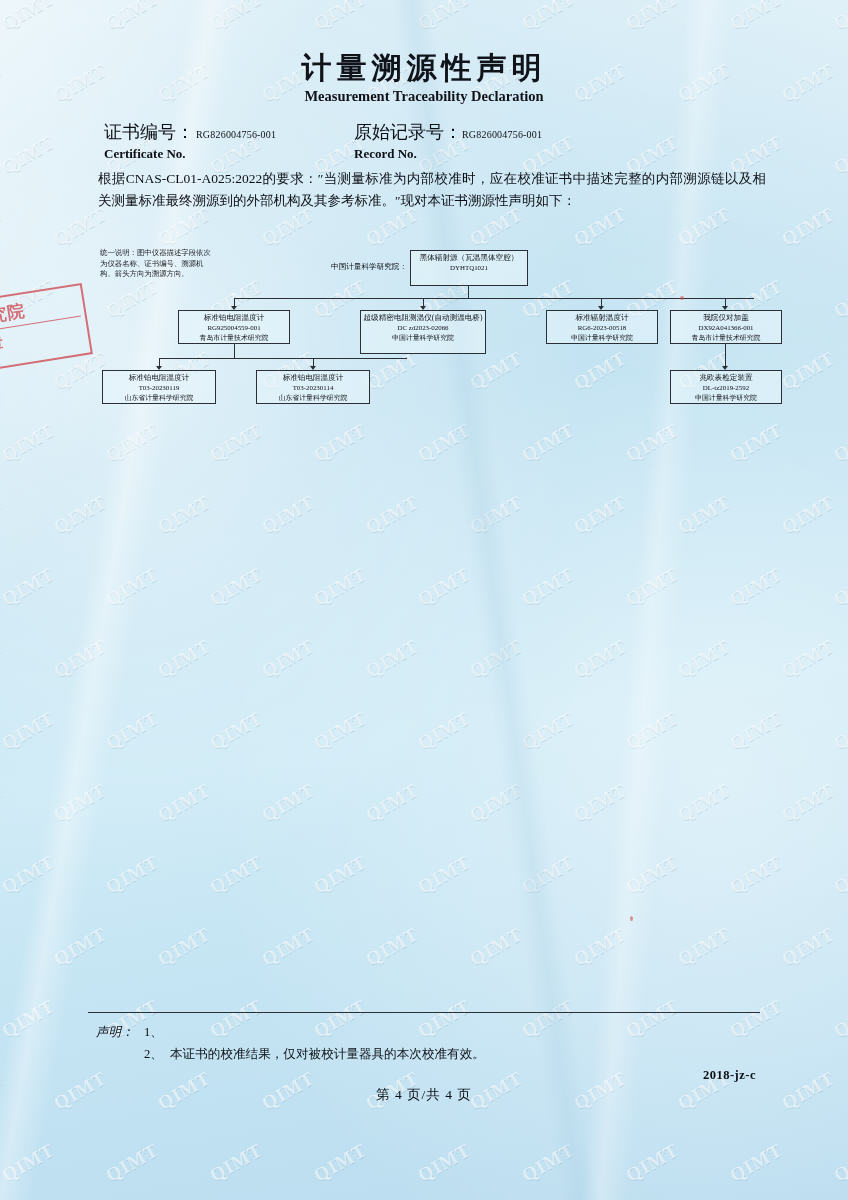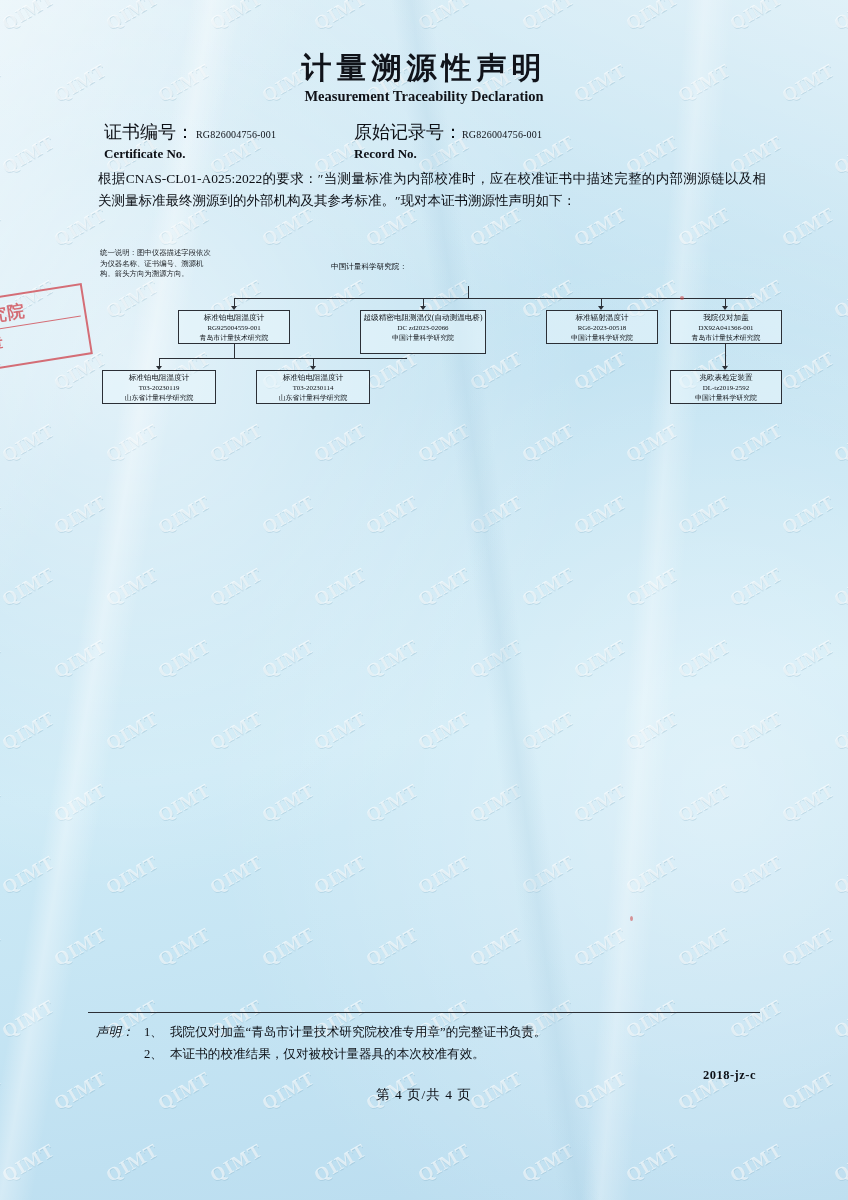--- a/index.html
+++ b/index.html
@@ -465,20 +465,24 @@
     <div class="para">
       <div>根据CNAS-CL01-A025:2022的要求：″当测量标准为内部校准时，应在校准证书中描述完整的内部溯源链以及相关测量标准最终溯源到的外部机构及其参考标准。″现对本证书溯源性声明如下：</div>
     </div>
 
     <div class="diagram">
 
       <div class="note">统一说明：图中仪器描述字段依次为仪器名称、证书编号、溯源机构。箭头方向为溯源方向。</div>
 
       <div class="lbl-under" style="left:237px; top:22px; width:110px;">中国计量科学研究院：</div>
 
+      <div class="node" style="left:350px; top:10px; width:118px; height:36px;">
+        <div class="n1">黑体辐射源（瓦温黑体空腔）</div>
+        <div class="n3">DYHTQ1021</div>
+      </div>
 
       <div class="connector" style="left:408px; top:46px; width:1px; height:12px;"></div>
 
       <div class="connector" style="left:174px; top:58px; width:520px; height:1px;"></div>
 
       <div class="connector" style="left:174px; top:58px; width:1px; height:10px;"></div>
       <div class="arrow-d" style="left:171px; top:66px;"></div>
       <div class="connector" style="left:363px; top:58px; width:1px; height:10px;"></div>
       <div class="arrow-d" style="left:360px; top:66px;"></div>
       <div class="connector" style="left:541px; top:58px; width:1px; height:10px;"></div>
@@ -546,21 +550,20 @@
     </div>
 
     <div class="spot" style="left:680px; top:296px; width:4px; height:4px;"></div>
     <div class="spot" style="left:630px; top:916px; width:3px; height:5px;"></div>
 
     <div class="footer-rule-top"></div>
     <div class="declare">
       <div class="row">
         <span class="lead">声明：</span>
         <span class="num">1、</span>
-        <span>我院仅对加盖“青岛市计量技术研究院校准专用章”的完整证书负责。</span>
       </div>
       <div class="row">
         <span class="lead"></span>
         <span class="num">2、</span>
         <span>本证书的校准结果，仅对被校计量器具的本次校准有效。</span>
       </div>
     </div>
 
     <div class="form-code">2018-jz-c</div>
     <div class="pager">第 4 页/共 4 页</div>

